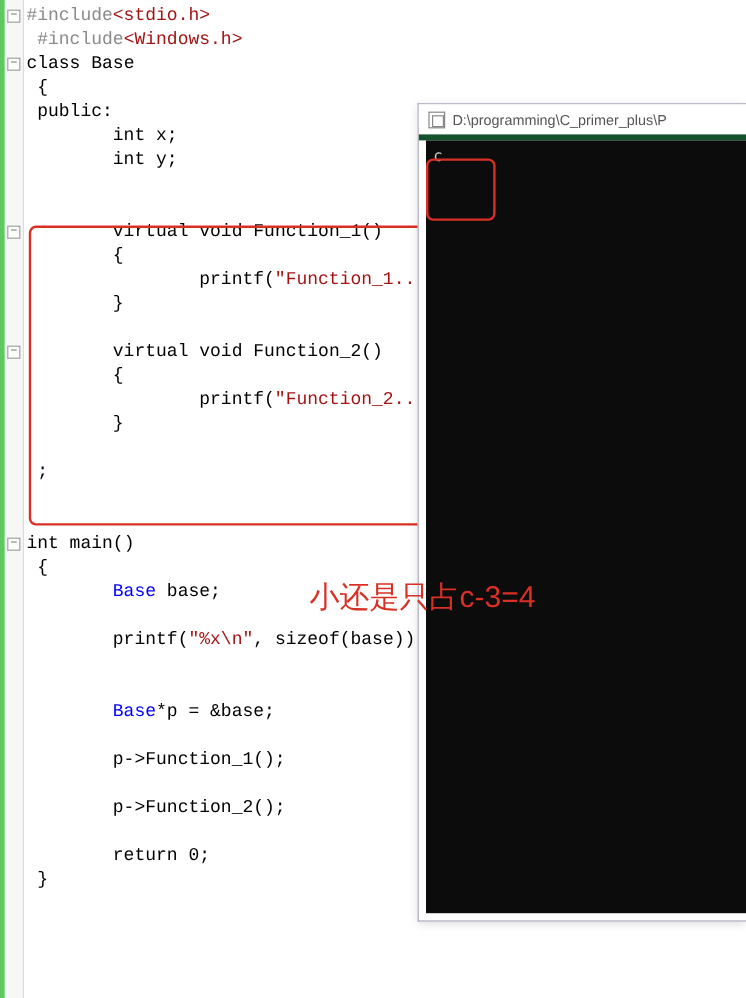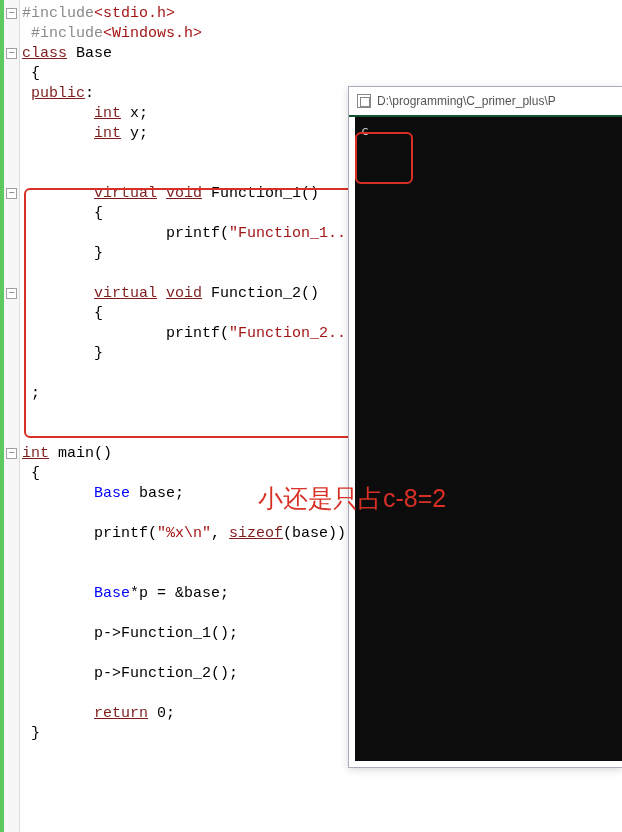--- a/index.html
+++ b/index.html
@@ -57,21 +57,21 @@
       left: 22px;
       top: 4px;
       white-space: pre;
       line-height: 20px;
       color: #000;
     }
     .code-line {
       height: 20px;
       position: relative;
     }
-    .kw { color: #7f1d1d; text-decoration: underline; }
+    .kw { color: #000000; }
     .pp { color: #8b8b8b; }
     .str { color: #a31515; }
     .inc { color: #a31515; }
     .op { color: #000; }
     .type { color: #0000ff; }
     
     .red-box-1 {
       position: absolute;
       left: 24px;
       top: 188px;
@@ -110,21 +110,21 @@
       width: 274px;
       height: 682px;
       background: #fff;
       border: 1px solid #aab;
       border-right: none;
       box-shadow: 0 2px 8px rgba(0,0,0,0.15);
     }
     .console-titlebar {
       height: 30px;
       background: #fff;
-      border-bottom: 2px solid #14532d;
+      border-bottom: 5px solid #14532d;
       display: flex;
       align-items: center;
       padding-left: 8px;
       font-family: "Segoe UI", sans-serif;
       font-size: 12px;
       color: #555;
       overflow: hidden;
       white-space: nowrap;
     }
     .console-title-icon {
@@ -194,14 +194,14 @@
     <span>D:\programming\C_primer_plus\P</span>
   </div>
   <div class="console-body">
     <span>c</span>
   </div>
 </div>
 
 <div class="red-box-2"></div>
 
 <div class="annotation">
-  <div>小还是只占c-8=2</div>
+  <div>小还是只占c-3=4</div>
 </div>
 
 </body></html>

